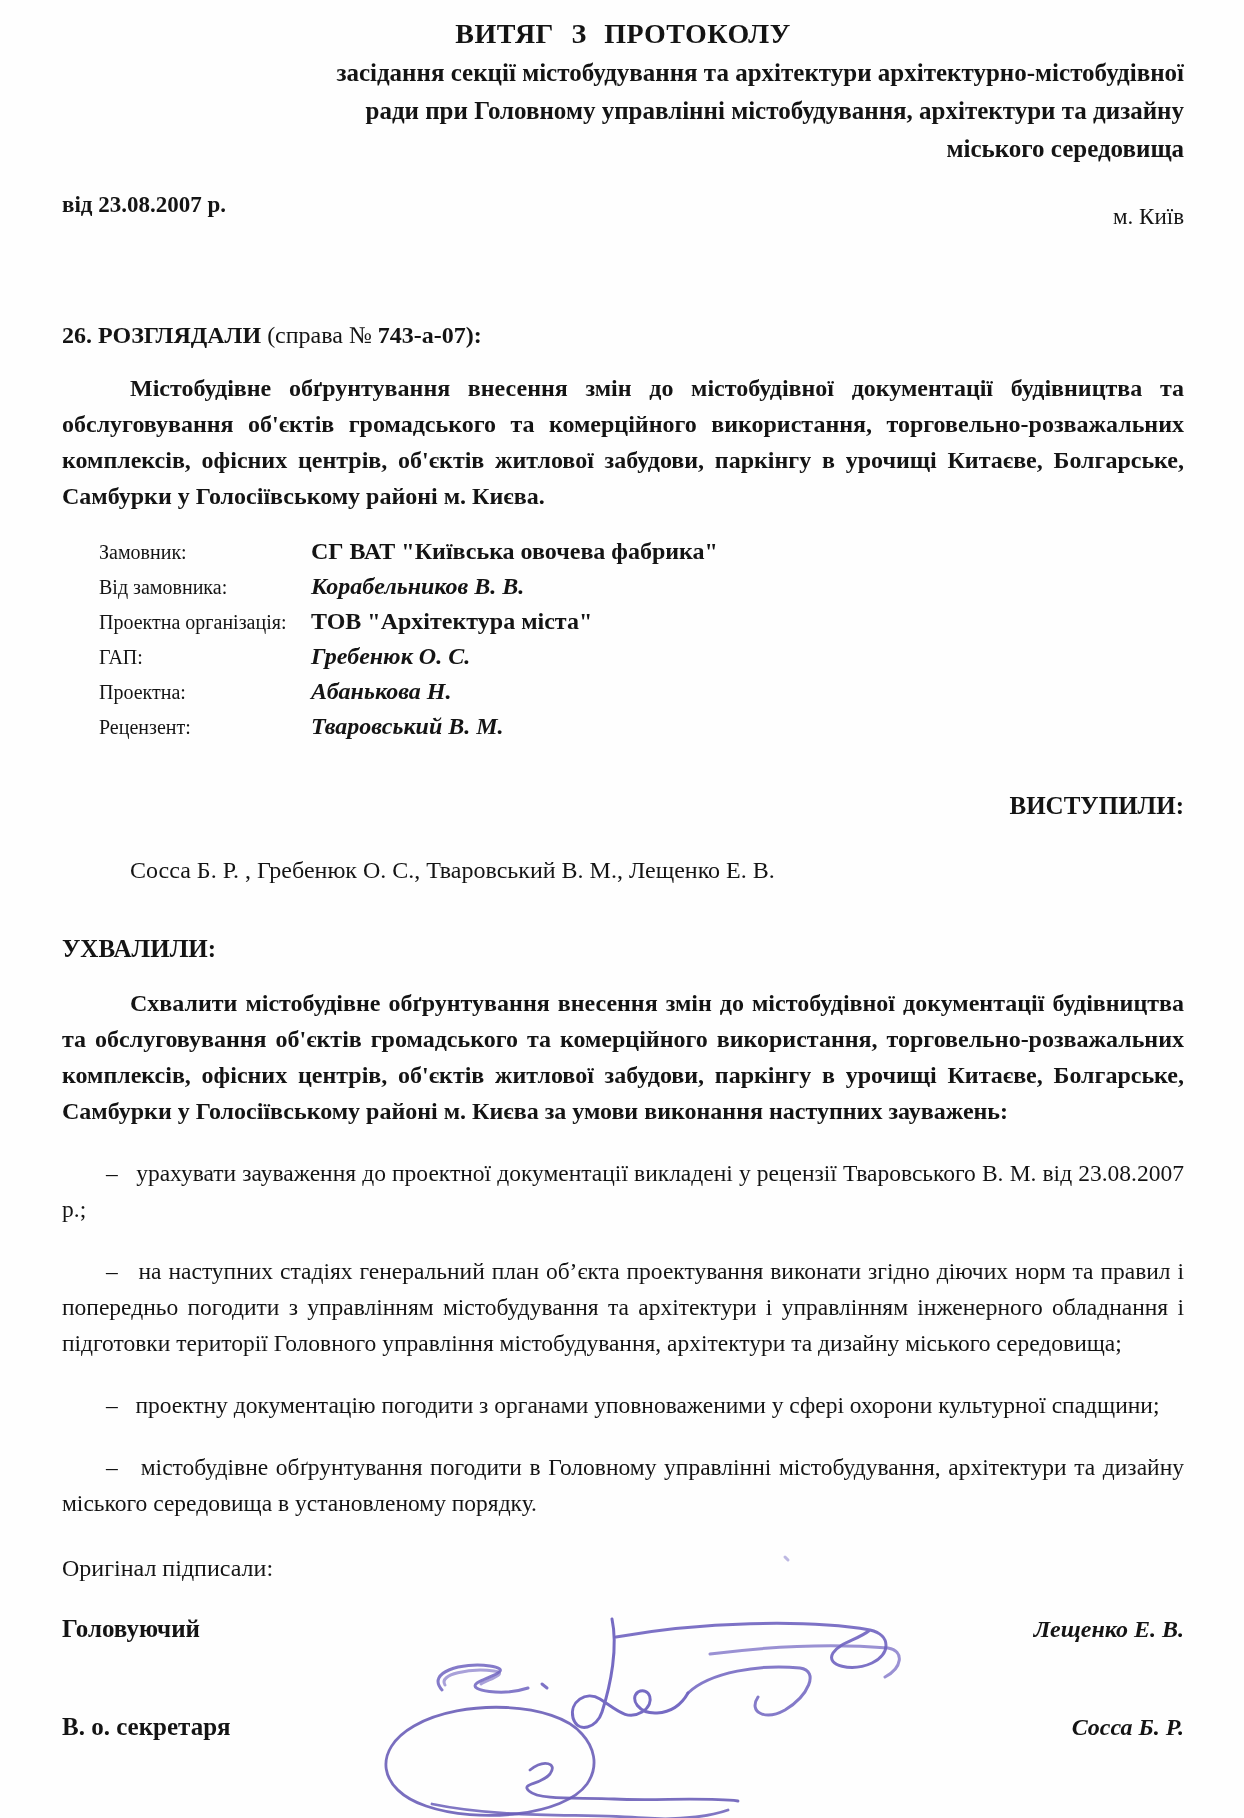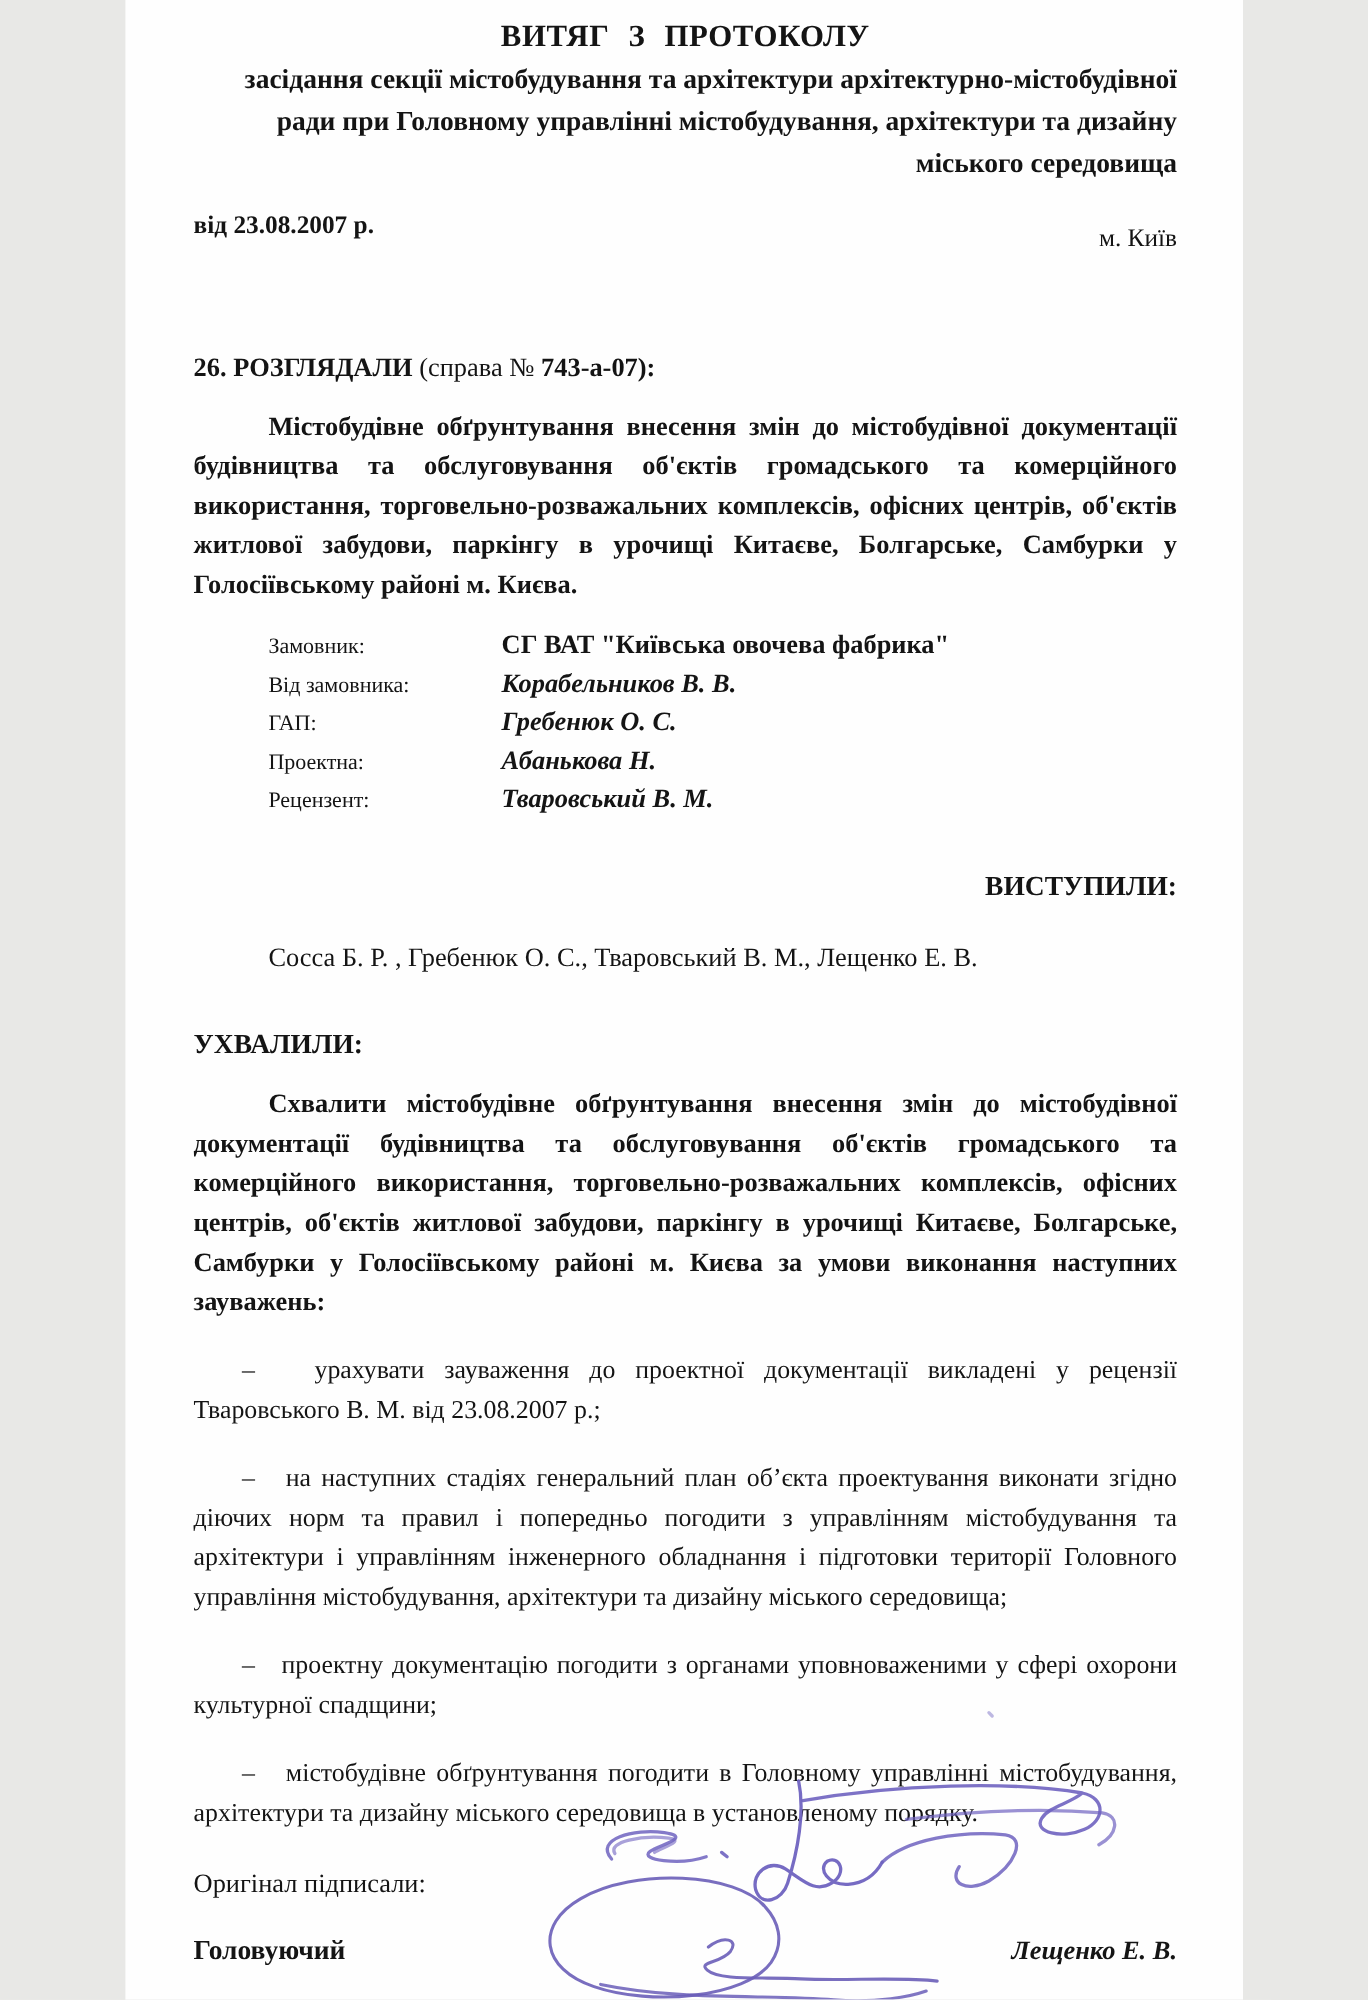--- a/index.html
+++ b/index.html
@@ -1,18 +1,18 @@
 <!DOCTYPE html>
 <html><head>
 <meta charset="utf-8">
 <style>
   html,body{margin:0;padding:0;background:#e8e8e6;}
   .page{
     position:relative;
-    width:1016px;height:1818px;
+    width:1244px;height:1818px;
     margin:0 auto;
     background:#fefefe;
     box-sizing:border-box;
     padding:14px 60px 0 62px;
     font-family:"Liberation Serif", serif;
     color:#141414;
     overflow:hidden;
   }
   .title{
     text-align:center;font-weight:bold;font-size:28px;line-height:40px;
@@ -27,21 +27,21 @@
   }
   .dateline .date{font-weight:bold;}
   .dateline .city{margin-top:12px;}
   .case-heading{margin-top:84px;font-size:24px;line-height:34px;}
   .case-heading .b{font-weight:bold;}
   .para{
     margin-top:18px;font-size:24px;line-height:36px;
     text-align:justify;text-indent:68px;
   }
   .bold{font-weight:bold;}
-  .parties{margin:20px 0 0 68px;}
+  .parties{margin:20px 0 0 37px;}
   .p-row{display:flex;align-items:baseline;line-height:34px;}
   .p-label{width:212px;flex:0 0 212px;font-size:20px;}
   .p-value{font-size:24px;font-weight:bold;}
   .p-value.italic{font-style:italic;}
   .section-heading{font-weight:bold;font-size:25px;line-height:36px;}
   .sh-1{margin-top:44px;text-align:right;}
   .sh-2{margin-top:44px;}
   .speakers{margin-top:29px;font-size:24px;line-height:34px;text-indent:68px;}
   .remark{
     margin-top:26px;font-size:23.5px;line-height:36px;
@@ -85,20 +85,24 @@
   <div class="para bold">Містобудівне обґрунтування внесення змін до містобудівної документації будівництва та обслуговування об'єктів громадського та комерційного використання, торговельно-розважальних комплексів, офісних центрів, об'єктів житлової забудови, паркінгу в урочищі Китаєве, Болгарське, Самбурки у Голосіївському районі м. Києва.</div>
 
   <div class="parties">
     <div class="p-row">
       <span class="p-label">Замовник:</span>
       <span class="p-value">СГ ВАТ "Київська овочева фабрика"</span>
     </div>
     <div class="p-row">
       <span class="p-label">Від замовника:</span>
       <span class="p-value italic">Корабельников В. В.</span>
+    </div>
+    <div class="p-row">
+      <span class="p-label">Проектна організація:</span>
+      <span class="p-value">ТОВ "Архітектура міста"</span>
     </div>
     <div class="p-row">
       <span class="p-label">ГАП:</span>
       <span class="p-value italic">Гребенюк О. С.</span>
     </div>
     <div class="p-row">
       <span class="p-label">Проектна:</span>
       <span class="p-value italic">Абанькова Н.</span>
     </div>
     <div class="p-row">

